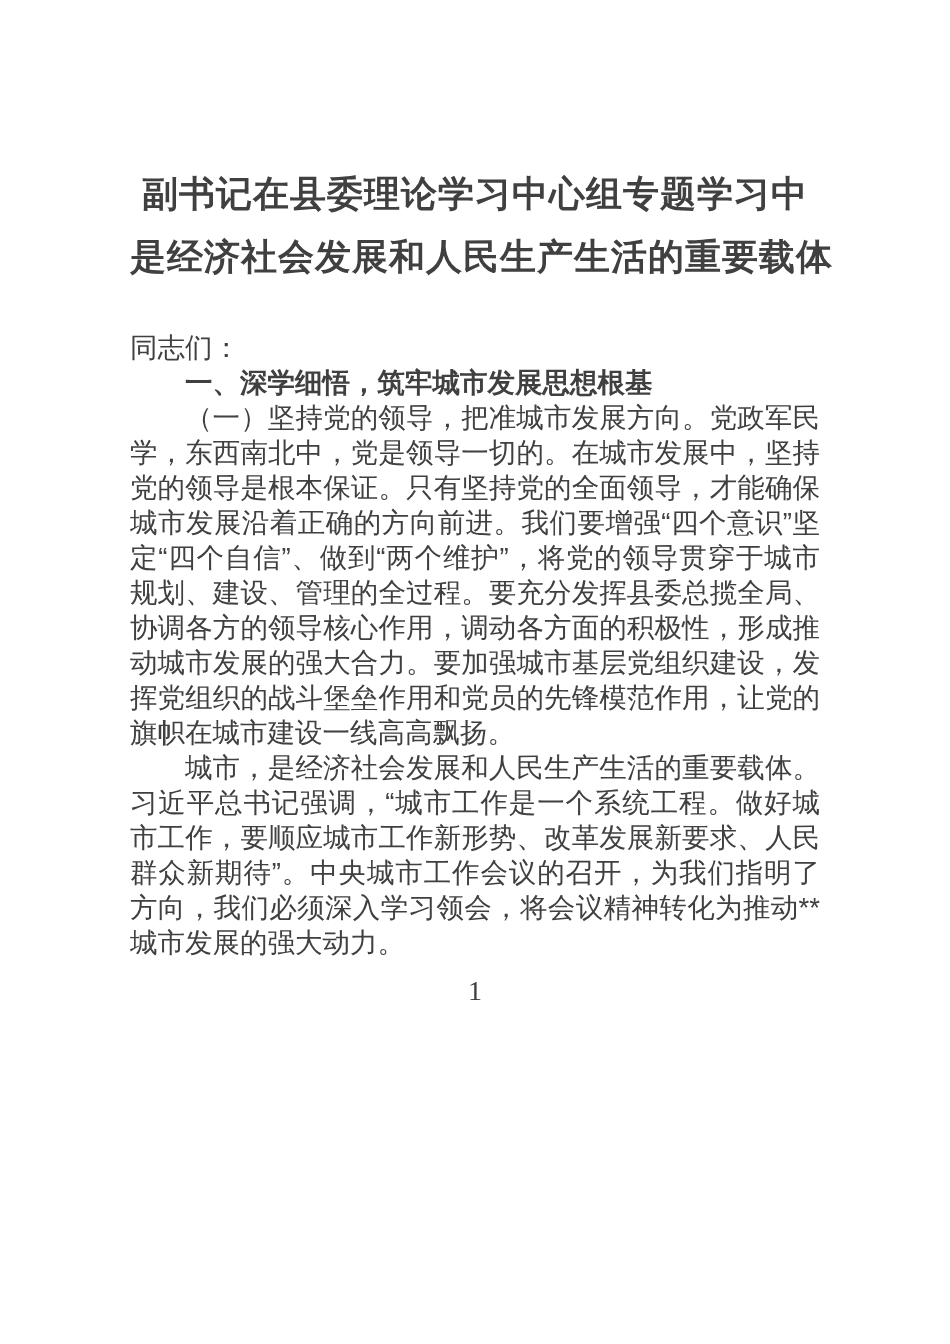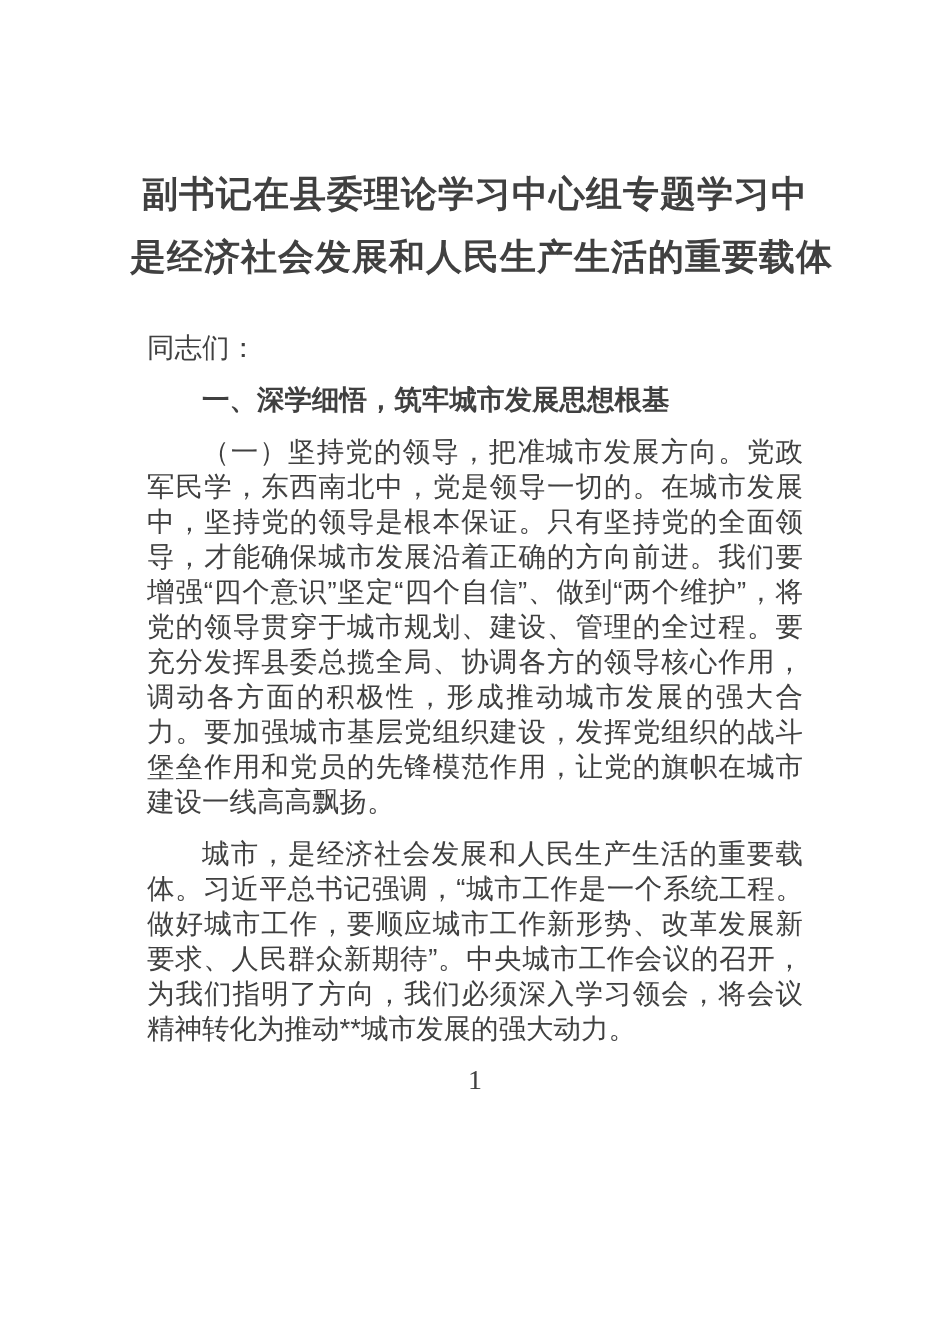--- a/index.html
+++ b/index.html
@@ -25,21 +25,21 @@
     line-height: 63px;
     font-weight: bold;
     text-align: center;
     letter-spacing: 1px;
   }
   .title-line {
     display: block;
     white-space: nowrap;
   }
   .body-par {
-    margin: 17px;
+    margin: 0;
     font-size: 27.5px;
     line-height: 35px;
     text-align: justify;
     text-indent: 2em;
     word-break: break-all;
   }
   .no-indent {
     text-indent: 0;
   }
   .section-heading {

